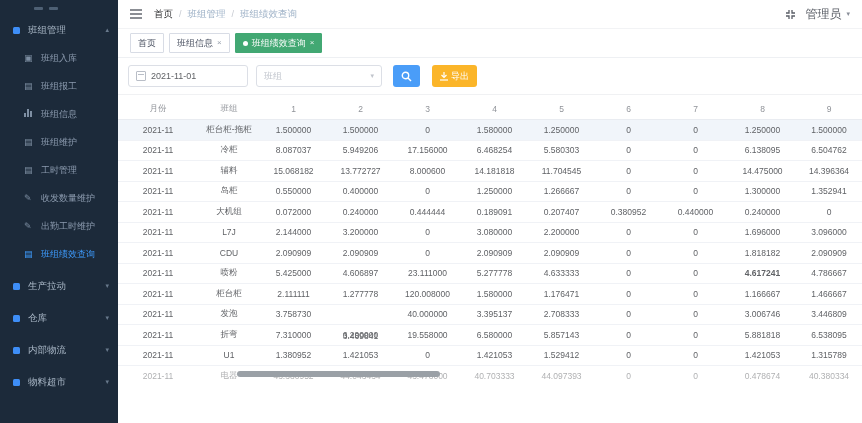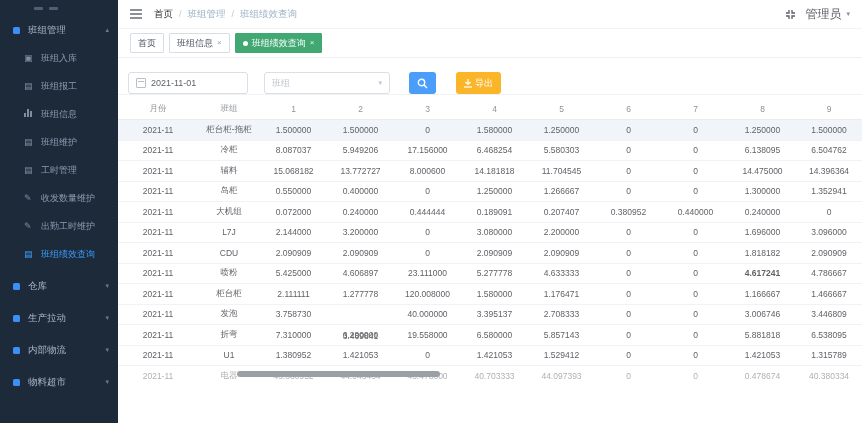--- a/index.html
+++ b/index.html
@@ -35,21 +35,21 @@
   .user{font-size:12px;color:#5a5e66;}
   .ucaret{font-size:7px;color:#8a8f99;margin-left:-4px;}
 
   .tabbar{height:28px;flex:none;display:flex;align-items:center;gap:5px;padding:0 12px;border-bottom:1px solid #eef0f3;}
   .tab{height:18px;display:flex;align-items:center;padding:0 7px;border:1px solid #d8dce5;background:#fff;color:#495060;font-size:9px;gap:4px;cursor:pointer;border-radius:1px;}
   .tab .x{font-size:8px;color:#9aa3af;line-height:1;}
   .tab .dot{width:5px;height:5px;background:#fff;border-radius:50%;}
   .tab.active{color:#fff;}
   .tab.active .x{color:#e8f5ee;}
 
-  .filterbar{height:36px;flex:none;display:flex;align-items:flex-end;gap:16px;padding:0 10px;border-bottom:1px solid #f0f1f3;}
+  .filterbar{height:36px;flex:none;display:flex;align-items:center;gap:8px;padding:0 10px;border-bottom:1px solid #f0f1f3;}
   .input{height:20px;border:1px solid #dcdfe6;border-radius:3px;display:flex;align-items:center;padding:0 7px;font-size:9px;color:#606266;background:#fff;gap:5px;}
   .date{width:104px;cursor:text;}
   .cal{flex:none;width:8px;height:8px;border:1px solid #b9bec7;border-radius:1px;position:relative;}
   .cal::before{content:"";position:absolute;left:1px;right:1px;top:1.5px;height:1px;background:#b9bec7;}
   .select{width:110px;justify-content:space-between;cursor:pointer;}
   .placeholder{color:#c0c4cc;}
   .scaret{font-size:7px;color:#c0c4cc;}
   .btn{height:22px;border:none;border-radius:3px;display:flex;align-items:center;justify-content:center;cursor:pointer;}
   .btn-search{width:27px;margin-left:3px;}
   .btn-export{width:45px;color:#fff;font-size:9px;gap:3px;margin-left:4px;}
@@ -110,26 +110,26 @@
         <div class="mitem">
           <span class="micon">✎</span>
           <span>出勤工时维护</span>
         </div>
         <div class="mitem active">
           <span class="micon">▤</span>
           <span>班组绩效查询</span>
         </div>
         <div class="mgroup spaced">
           <span class="gicon"></span>
-          <span>仓库</span>
+          <span>生产拉动</span>
           <span class="caret">▾</span>
         </div>
         <div class="mgroup spaced">
           <span class="gicon"></span>
-          <span>生产拉动</span>
+          <span>仓库</span>
           <span class="caret">▾</span>
         </div>
         <div class="mgroup spaced">
           <span class="gicon"></span>
           <span>内部物流</span>
           <span class="caret">▾</span>
         </div>
         <div class="mgroup spaced">
           <span class="gicon"></span>
           <span>物料超市</span>

